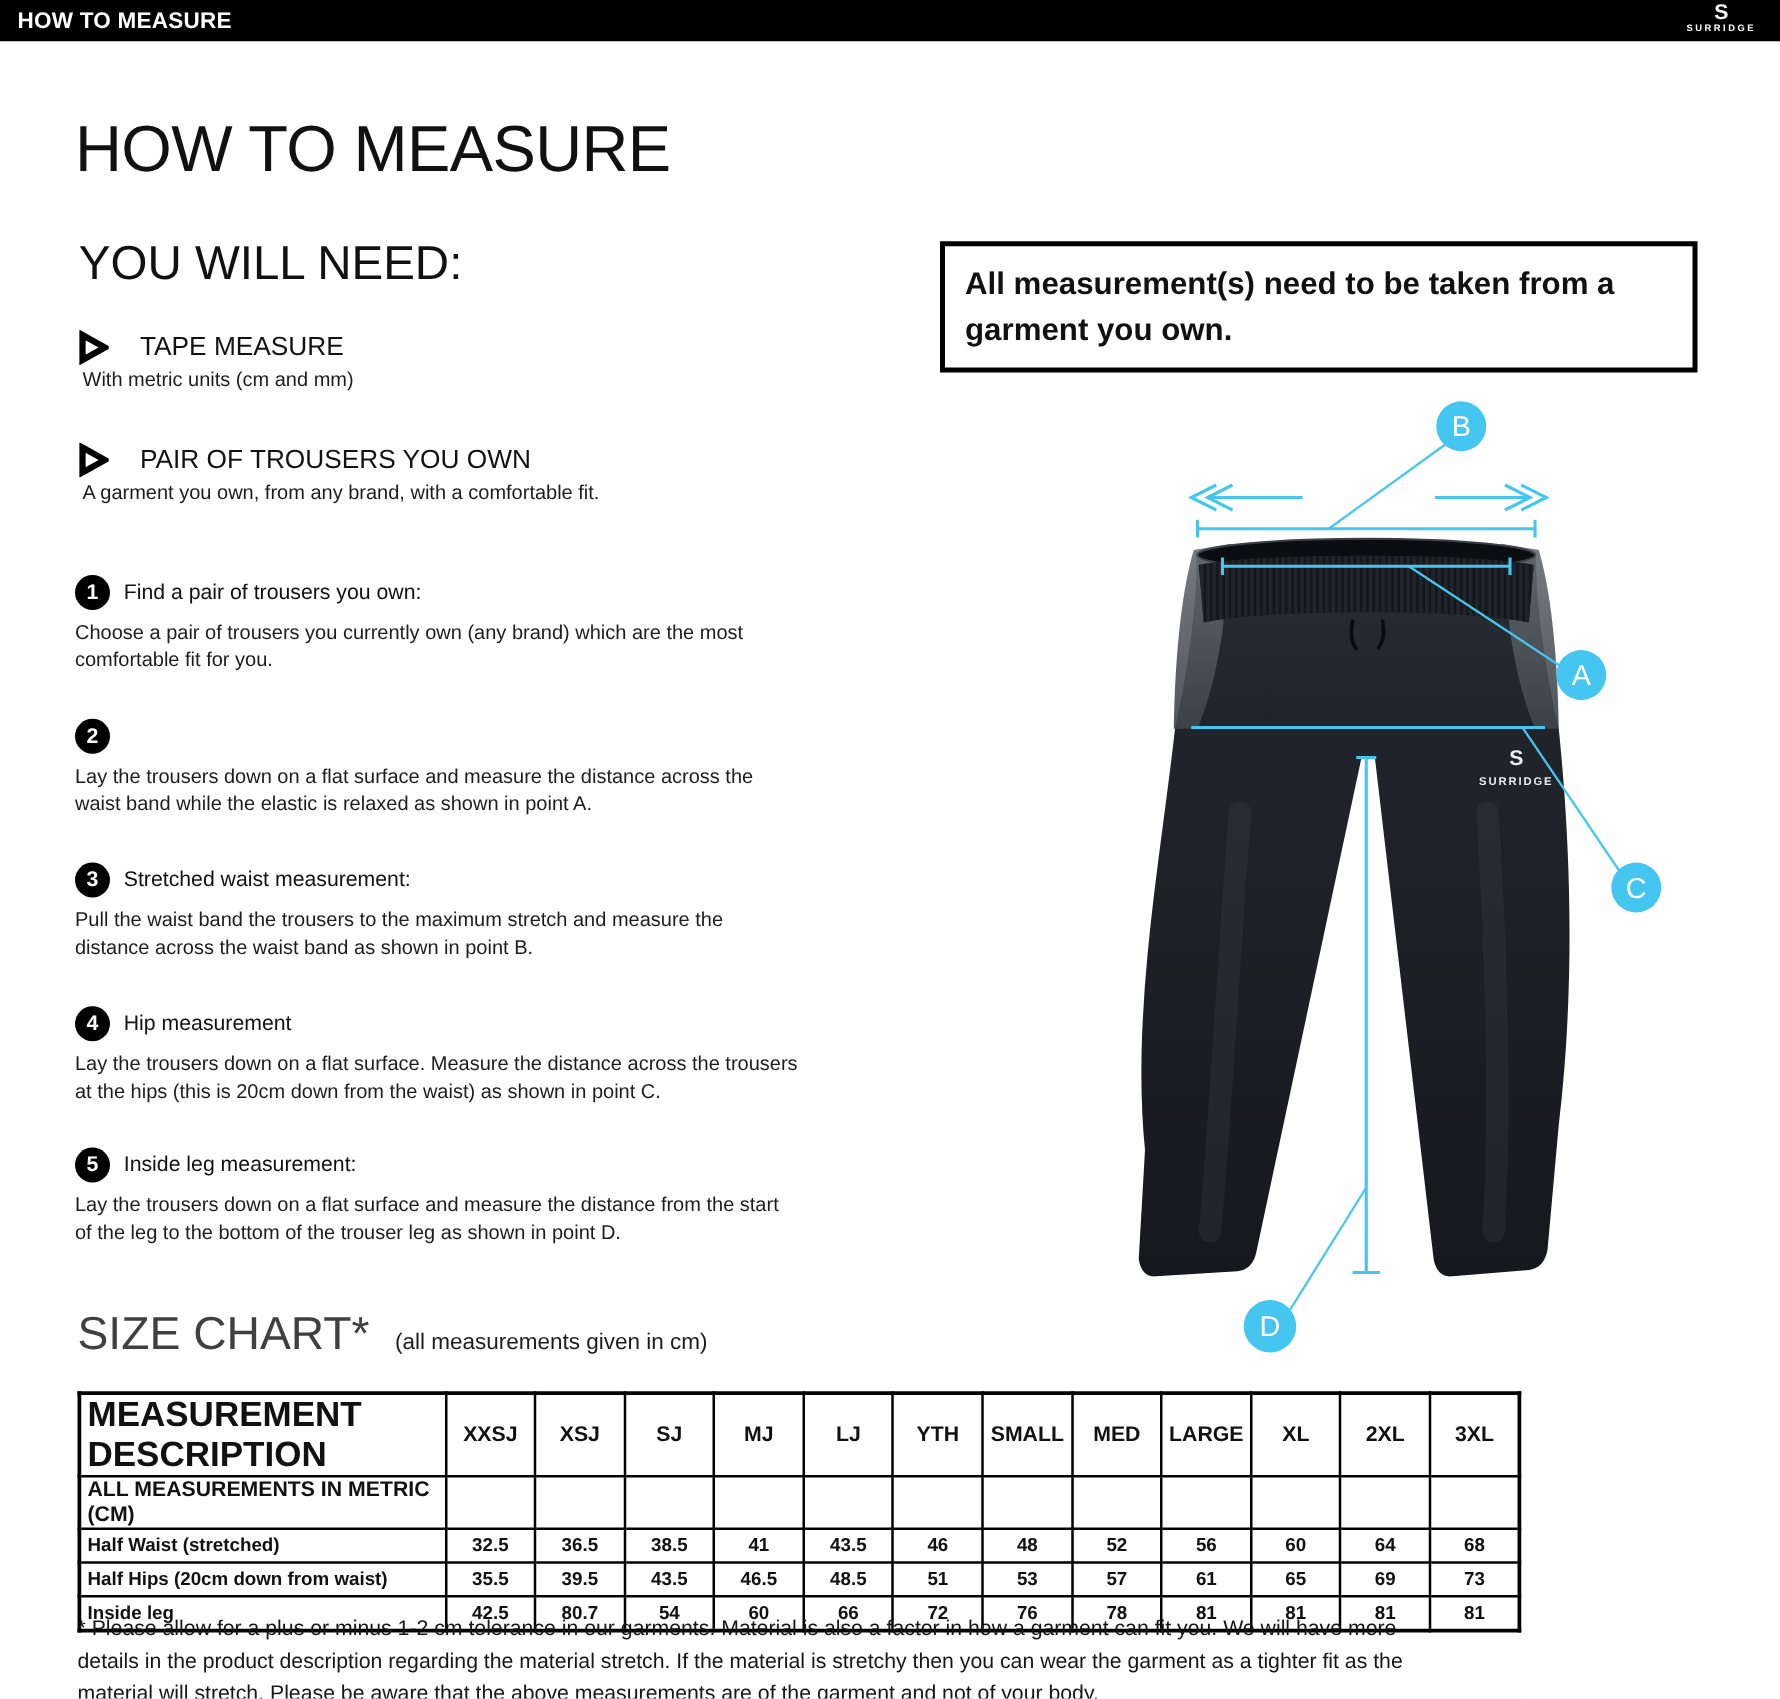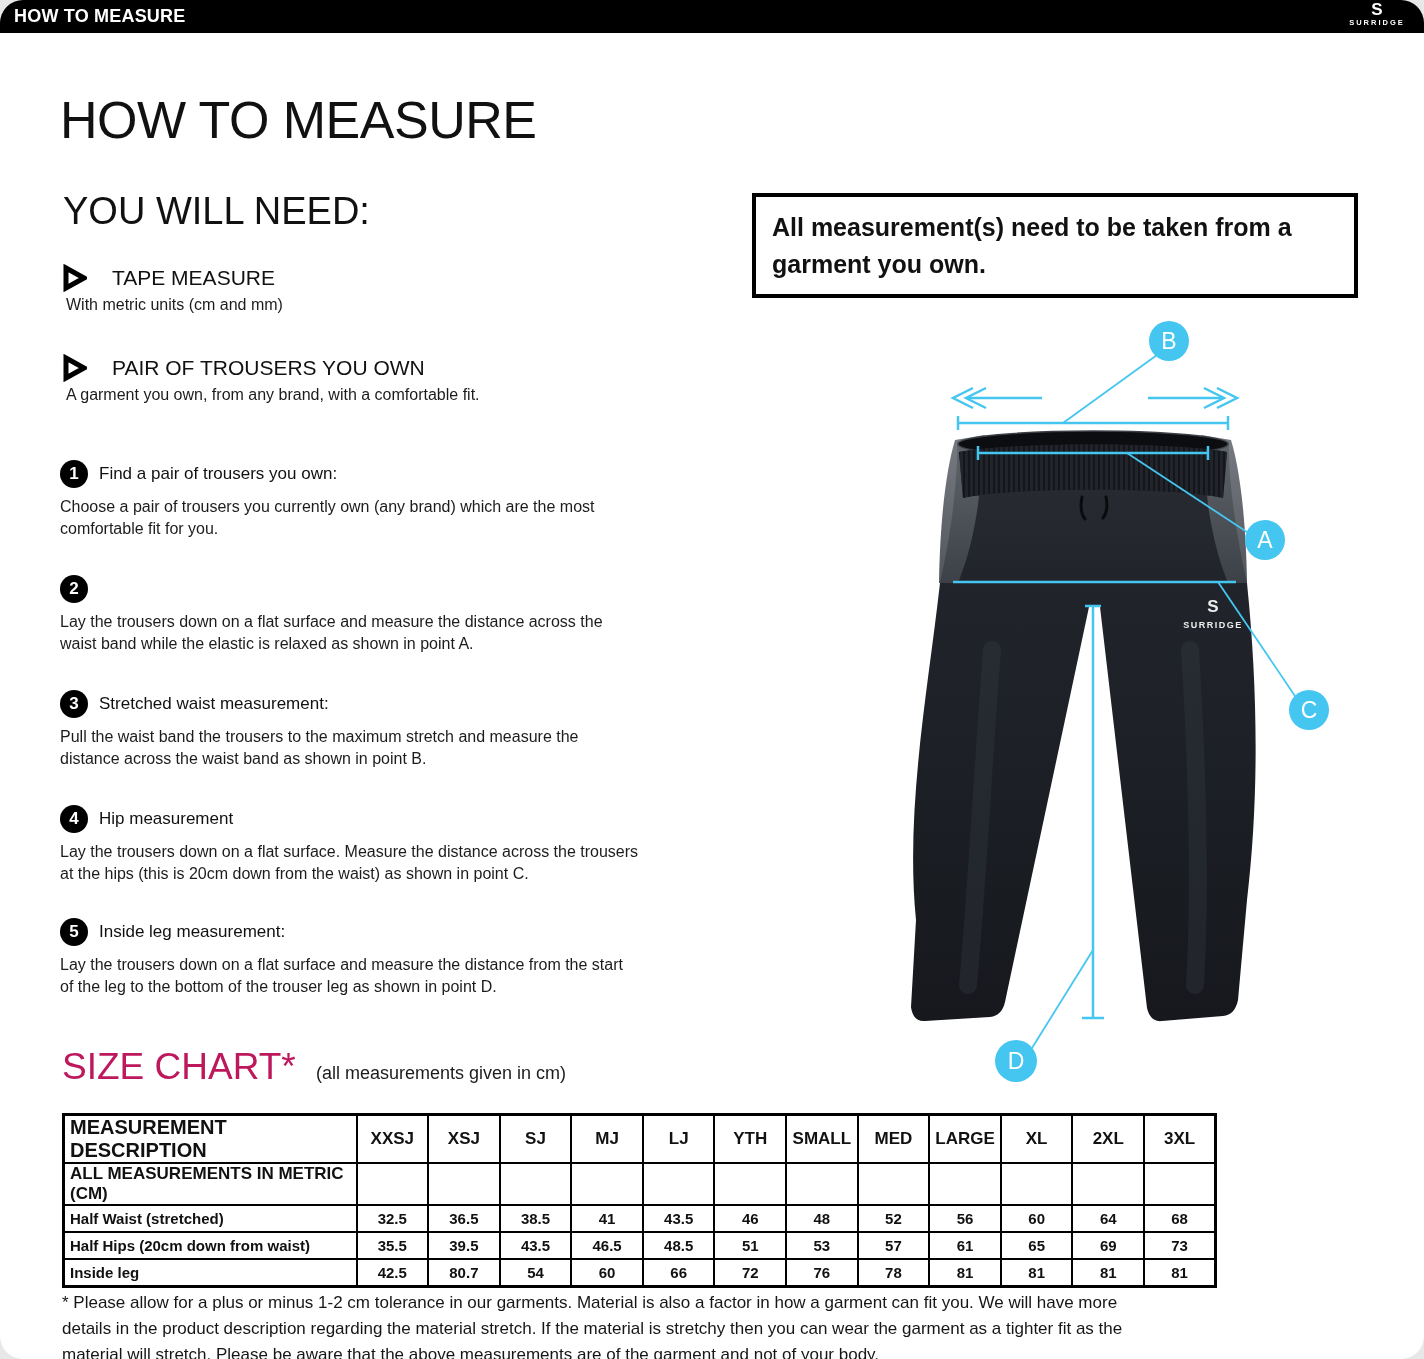--- a/index.html
+++ b/index.html
@@ -1,18 +1,18 @@
 <!DOCTYPE html>
 <html><head>
 <meta charset="utf-8">
 <style>
   html,body{margin:0;padding:0;background:#e8e8e8;}
   .canvas{
     position:relative;width:1424px;height:1359px;background:#ffffff;
-    font-family:"Liberation Sans",sans-serif;color:#161616;overflow:hidden;margin:0 auto;border-radius:23px;
+    font-family:"Liberation Sans",sans-serif;color:#161616;overflow:hidden;margin:0 auto;
   }
   
   .topbar{position:absolute;left:0;top:0;width:1424px;height:33px;background:#000;}
   .topbar-title{position:absolute;left:14px;top:6px;font-size:18px;font-weight:700;color:#fff;letter-spacing:.2px;}
   .topbar-brand{position:absolute;right:12px;top:1px;width:70px;text-align:center;color:#fff;line-height:1;}
   .topbar-brand .brand-s{display:block;font-size:17px;font-weight:800;letter-spacing:0;margin-bottom:1px;}
   .topbar-brand .brand-word{display:block;font-size:7.5px;font-weight:700;letter-spacing:2px;}
   
   .page-title{position:absolute;left:60px;top:90px;font-size:52px;font-weight:500;letter-spacing:-.5px;color:#111;}
   .ywn-heading{position:absolute;left:63px;top:190px;font-size:38px;font-weight:500;color:#111;}
@@ -29,27 +29,27 @@
     font-size:17px;font-weight:700;display:flex;align-items:center;justify-content:center;flex:0 0 auto;}
   .step-title{font-size:17px;font-weight:500;color:#111;}
   .step-body{font-size:16px;line-height:22px;color:#1c1c1c;margin-top:8px;max-width:580px;}
   
   .notice{position:absolute;left:752px;top:193px;width:606px;height:105px;box-sizing:border-box;
     border:4px solid #000;background:#fff;padding:12px 16px;}
   .notice-text{font-size:25px;line-height:37px;font-weight:700;color:#111;}
   
   .diagram{position:absolute;left:740px;top:300px;width:660px;height:790px;}
   
-  .sc-heading{position:absolute;left:62px;top:1046px;font-size:37px;font-weight:500;color:#be185d;}
+  .sc-heading{position:absolute;left:62px;top:1046px;font-size:37px;font-weight:500;color:#404040;}
   .sc-sub{position:absolute;left:316px;top:1063px;font-size:18px;color:#1c1c1c;}
   table.size-table{position:absolute;left:62px;top:1113px;width:1153px;border-collapse:collapse;
     table-layout:fixed;border:3px solid #000;background:#fff;}
   table.size-table th,table.size-table td{border:2px solid #000;padding:0 3px;color:#111;}
   .size-table thead th{height:34px;font-size:17px;font-weight:700;text-align:center;}
-  .size-table thead th.desc{font-size:20px;text-align:left;padding-left:5px;}
+  .size-table thead th.desc{font-size:28px;text-align:left;padding-left:5px;}
   .size-table tr.metric td{height:18px;font-size:17px;font-weight:700;text-align:left;padding-left:5px;}
   .size-table tr.data td{height:25px;font-size:15px;font-weight:700;text-align:center;}
   .size-table tr.data td.label{text-align:left;padding-left:5px;font-size:15px;}
   
   .footnote{position:absolute;left:62px;top:1290px;width:1085px;font-size:17px;line-height:26px;color:#161616;}
 </style>
 </head>
 <body>
 
 <div class="canvas">

